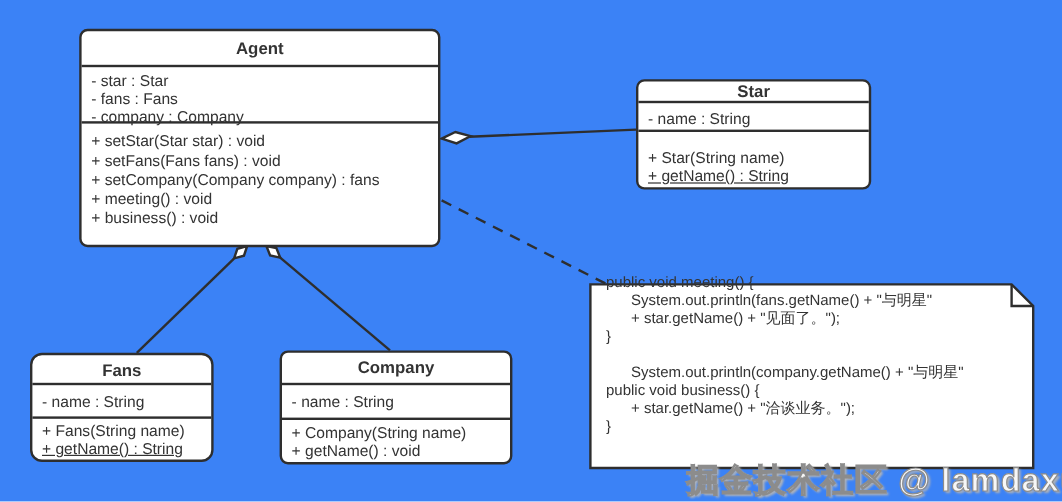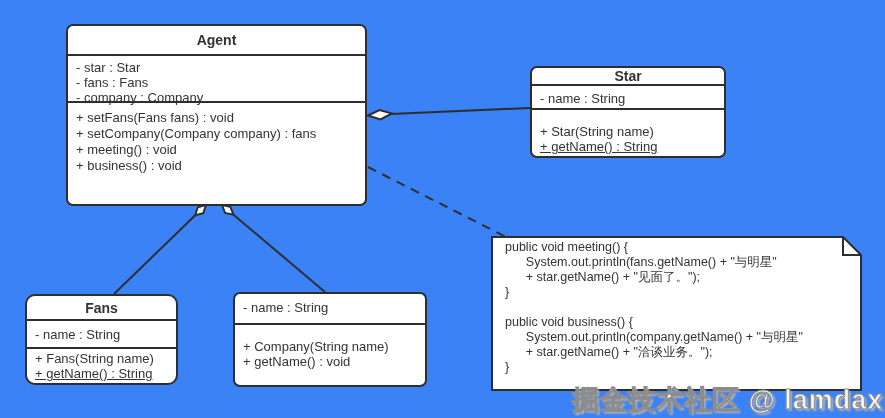--- a/index.html
+++ b/index.html
@@ -34,24 +34,24 @@
   #box-star .methods{padding-top:14px;}
   
   #box-fans{left:25px;top:294px;width:153px;height:91px;border-radius:10px;}
   #box-fans .uml-title{height:28px;}
   #box-fans .attrs{height:30px;padding-top:6px;}
   #box-fans .methods{padding-top:2px;}
   
   #box-company{left:233px;top:292px;width:194px;height:95px;}
   #box-company .uml-title{height:29px;}
   #box-company .attrs{height:31px;padding-top:6px;}
-  #box-company .methods{padding-top:14px;}
+  #box-company .methods{padding-top:3px;}
   
   .note-text{
-    position:absolute;left:505px;top:240px;z-index:3;font-size:12.5px;
+    position:absolute;left:505px;top:228px;z-index:3;font-size:12.5px;
   }
   .code-line{white-space:pre;line-height:15px;min-height:15px;}
   
   .watermark{
     position:absolute;left:572px;top:382px;z-index:4;
     font-size:27px;font-weight:bold;letter-spacing:1px;white-space:nowrap;
     color:#f7f7f7;-webkit-text-stroke:1px #8c8c8c;
     text-shadow:2px 2px 2px #b5b5b5;
   }
 </style>
@@ -86,20 +86,21 @@
   </svg>
 
   <div class="uml-class" id="box-agent">
     <div class="uml-title">Agent</div>
     <div class="uml-section attrs">
       <div class="member">- star : Star</div>
       <div class="member">- fans : Fans</div>
       <div class="member">- company : Company</div>
     </div>
     <div class="uml-section methods last">
+      <div class="member">+ setStar(Star star) : void</div>
       <div class="member">+ setFans(Fans fans) : void</div>
       <div class="member">+ setCompany(Company company) : fans</div>
       <div class="member">+ meeting() : void</div>
       <div class="member">+ business() : void</div>
     </div>
   </div>
 
   <div class="uml-class" id="box-star">
     <div class="uml-title">Star</div>
     <div class="uml-section attrs">
@@ -116,36 +117,37 @@
     <div class="uml-section attrs">
       <div class="member">- name : String</div>
     </div>
     <div class="uml-section methods last">
       <div class="member">+ Fans(String name)</div>
       <div class="member u">+ getName() : String</div>
     </div>
   </div>
 
   <div class="uml-class" id="box-company">
+    <div class="uml-title">Company</div>
     <div class="uml-section attrs">
       <div class="member">- name : String</div>
     </div>
     <div class="uml-section methods last">
       <div class="member">+ Company(String name)</div>
       <div class="member">+ getName() : void</div>
     </div>
   </div>
 
   <div class="note-text">
     <div class="code-line">public void meeting() {</div>
     <div class="code-line">      System.out.println(fans.getName() + "与明星"</div>
     <div class="code-line">      + star.getName() + "见面了。");</div>
     <div class="code-line">}</div>
     <div class="code-line"></div>
+    <div class="code-line">      System.out.println(company.getName() + "与明星"</div>
     <div class="code-line">public void business() {</div>
-    <div class="code-line">      System.out.println(company.getName() + "与明星"</div>
     <div class="code-line">      + star.getName() + "洽谈业务。");</div>
     <div class="code-line">}</div>
   </div>
 
   <div class="watermark">掘金技术社区 @ lamdaxu</div>
 
 </div>
 
 </body></html>

